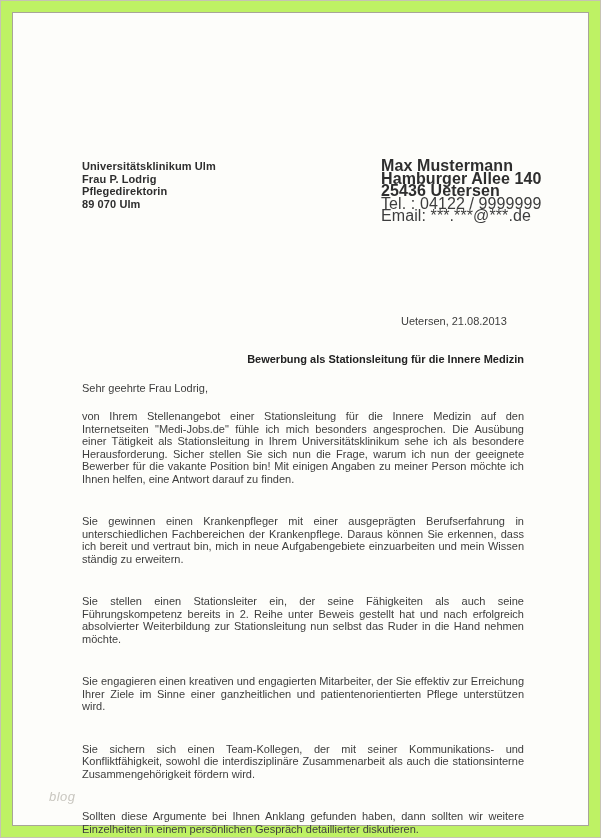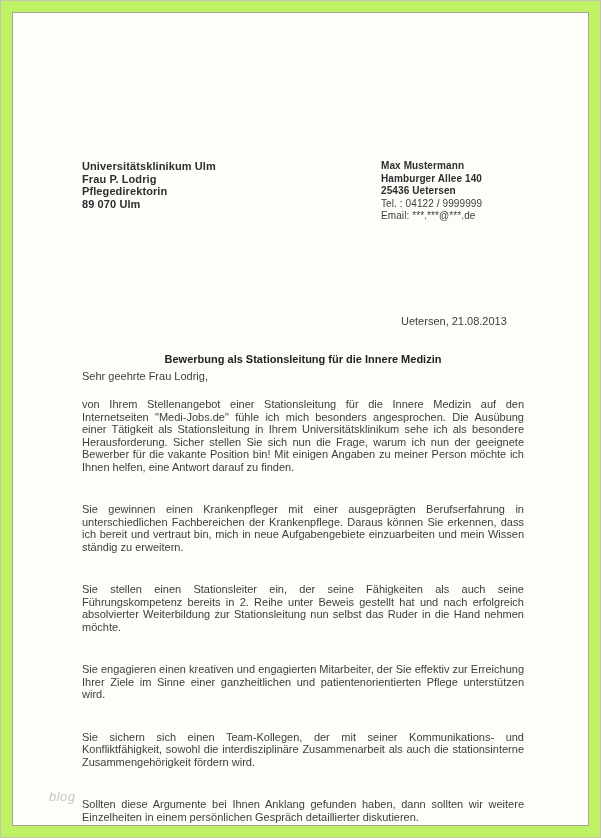--- a/index.html
+++ b/index.html
@@ -26,21 +26,21 @@
     position: absolute;
     left: 69px; top: 147px;
     font-size: 11px; line-height: 12.6px;
     font-weight: bold;
     color: #2e2e2e;
     letter-spacing: 0.1px;
   }
   .sender {
     position: absolute;
     left: 368px; top: 147px;
-    font-size: 10px; line-height: 12.6px;
+    font-size: 16px; line-height: 12.6px;
     color: #2e2e2e;
     letter-spacing: 0.1px;
   }
   .sender .bold-line { font-weight: bold; }
   .sender .reg-line { font-weight: normal; color: #3d3d3d; }
   .date-line {
     position: absolute;
     left: 368px; top: 302px;
     font-size: 11px;
     color: #3d3d3d;
@@ -51,22 +51,22 @@
     left: 69px; top: 340px;
     width: 442px;
     font-size: 11px;
     line-height: 12.5px;
     color: #3d3d3d;
     text-align: justify;
   }
   .subject {
     font-weight: bold;
     color: #222222;
-    margin-bottom: 4px;
-    text-align: center;
+    margin-bottom: 16px;
+    text-align: right;
   }
   .salutation {
     margin-bottom: 0;
     text-align: left;
   }
   .para { margin-top: 30px; }
   .para.first { margin-top: 16px; }
   .closing { margin-top: 18px; text-align: left; padding-left: 32px; }
   .signature { margin-top: 8px; text-align: right; }
   .watermark {

